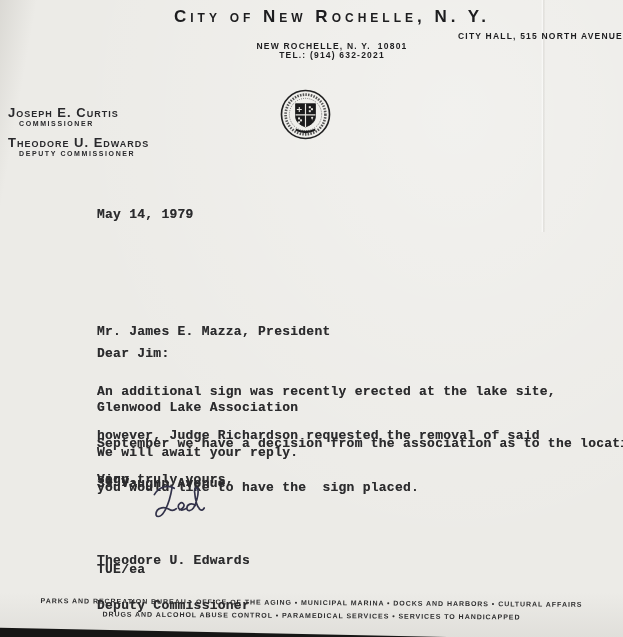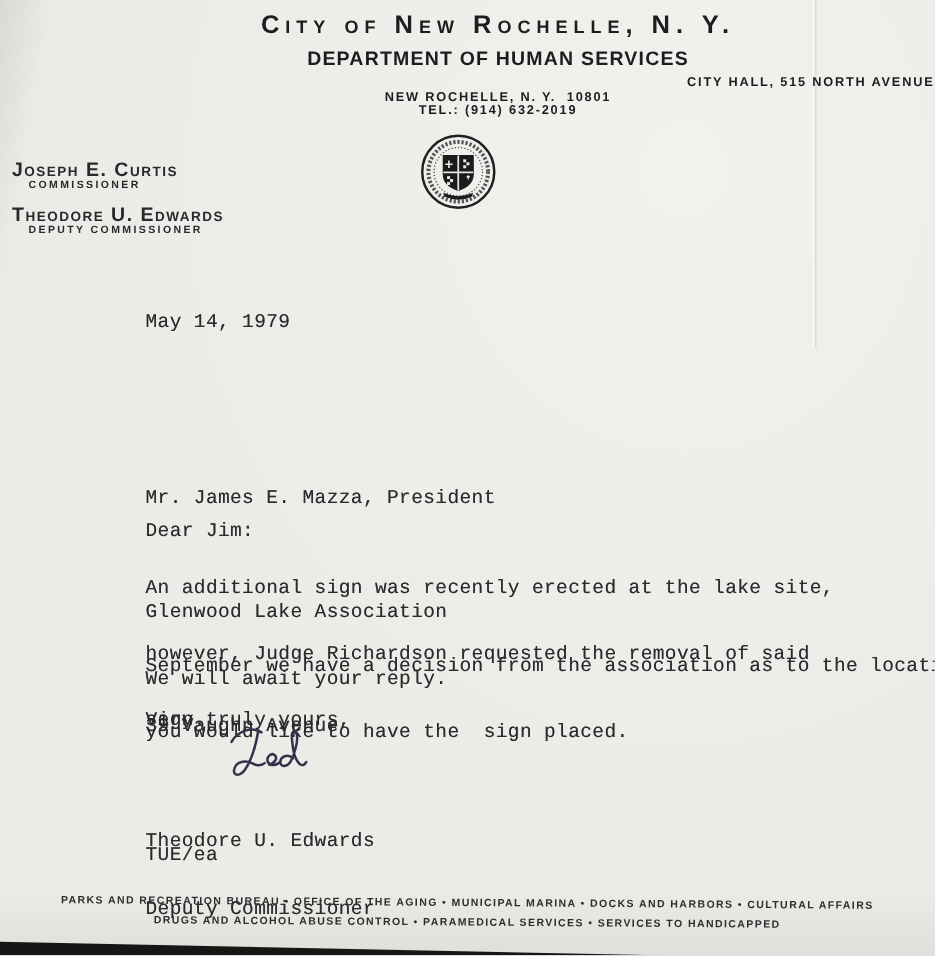--- a/index.html
+++ b/index.html
@@ -49,21 +49,21 @@
   .official-title{
     font-size:7px;font-weight:bold;letter-spacing:1.6px;line-height:9px;
     padding-left:11px;white-space:pre;
   }
   .official + .official{margin-top:8px;}
   
   .mono{
     position:absolute;left:97px;
     font-family:"Liberation Mono","DejaVu Sans Mono",monospace;
     font-size:13px;letter-spacing:.25px;color:#2b2b2d;
-    white-space:pre;text-shadow:0 0 .4px rgba(43,43,45,.55);
+    white-space:pre;text-shadow:0 0 .4px rgba(43,43,45,.55);font-weight:bold;
   }
   .block div{line-height:15px;margin-top:31px;}
   .para div{line-height:14.2px;}
   .sig-block div{line-height:14.5px;}
   .signature{position:absolute;left:138px;top:483px;width:82px;height:42px;}
   
   .footer{
     position:absolute;left:0;top:596px;width:623px;text-align:center;
     color:#2e2e2f;transform:rotate(.4deg);
   }
@@ -71,24 +71,23 @@
 </style>
 </head>
 <body>
 
 <div class="page">
 
   <div class="crease"></div>
 
   <div class="letterhead">
     <div class="city-title">City of New Rochelle, N. Y.</div>
-    <div class="dept">DEPARTMENT OF HUMAN SERVICES</div>
     <div class="addr first">CITY HALL, 515 NORTH AVENUE</div>
     <div class="addr">NEW ROCHELLE, N. Y.  10801</div>
-    <div class="addr">TEL.: (914) 632-2019</div>
+    <div class="addr">TEL.: (914) 632-2021</div>
   </div>
 
   <div class="seal">
     <svg viewBox="0 0 64 64" width="53" height="53">
       <circle cx="32" cy="32" r="29" fill="none" stroke="#202021" stroke-width="2"></circle>
       <circle cx="32" cy="32" r="24" fill="none" stroke="#202021" stroke-width="3.2" stroke-dasharray="1.8,1.5" opacity=".75"></circle>
       <circle cx="32" cy="32" r="19.5" fill="none" stroke="#202021" stroke-width="1" stroke-dasharray="1,1.6" opacity=".8"></circle>
       <path d="M20,19 H44 V34 C44,41 38,45 32,47 C26,45 20,41 20,34 Z" fill="#1b1b1c" stroke="#1b1b1c"></path>
       <path d="M32,19 V47 M20,32.5 H44" stroke="#e9e7e2" stroke-width="1.4"></path>
       <path d="M24.5,23 v6 M21.5,26 h6" stroke="#e9e7e2" stroke-width="1.3"></path>

